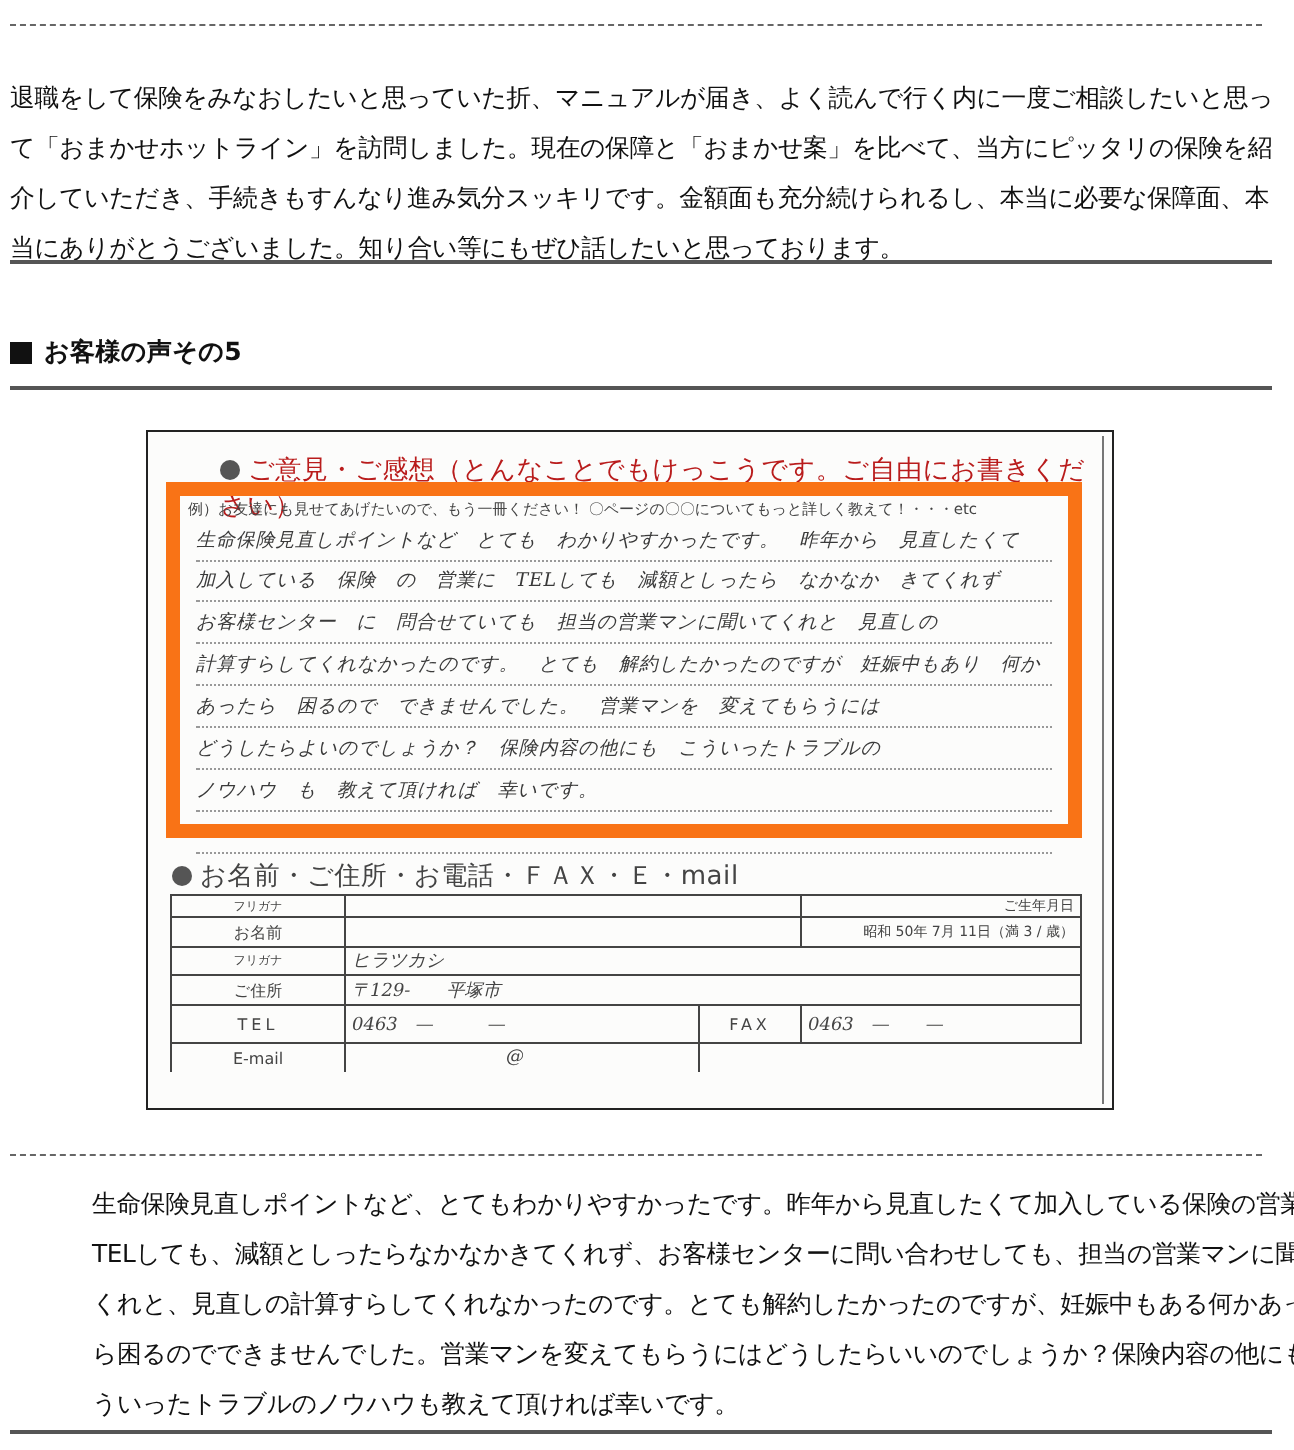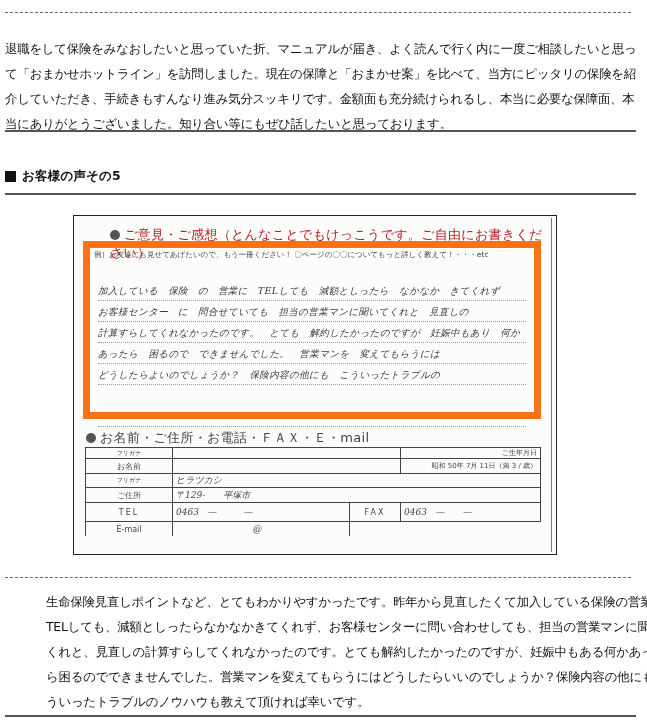--- a/index.html
+++ b/index.html
@@ -95,25 +95,27 @@
 
 <div class="solid" style="top:193px;"></div>
 
 <div class="scan">
   <div class="rightedge"></div>
   <div class="q-title">
     <span class="dot"></span><span>ご意見・ご感想（とんなことでもけっこうです。ご自由にお書きください）</span>
   </div>
   <div class="comment-box">
     <div class="example">例）お友達にも見せてあげたいので、もう一冊ください！ 〇ページの〇〇についてもっと詳しく教えて！・・・etc</div>
+    <div class="hw-line" style="top:14px;">生命保険見直しポイントなど　とても　わかりやすかったです。　昨年から　見直したくて</div>
     <div class="hw-line" style="top:34px;">加入している　保険　の　営業に　TELしても　減額としったら　なかなか　きてくれず</div>
     <div class="hw-line" style="top:55px;">お客様センター　に　問合せていても　担当の営業マンに聞いてくれと　見直しの</div>
     <div class="hw-line" style="top:97px;">あったら　困るので　できませんでした。　営業マンを　変えてもらうには</div>
     <div class="hw-line" style="top:76px;">計算すらしてくれなかったのです。　とても　解約したかったのですが　妊娠中もあり　何か</div>
     <div class="hw-line" style="top:118px;">どうしたらよいのでしょうか？　保険内容の他にも　こういったトラブルの</div>
+    <div class="hw-line" style="top:139px;">ノウハウ　も　教えて頂ければ　幸いです。</div>
     <div class="hw-line" style="top:160px;"></div>
   </div>
   <div class="info-title">
     <span class="dot"></span><span>お名前・ご住所・お電話・ＦＡＸ・Ｅ・mail</span>
   </div>
   <table>
     <tbody>
         <tr>
       <td class="lbl small" style="width:80px;">フリガナ</td>
       <td class="small" colspan="2"></td>

